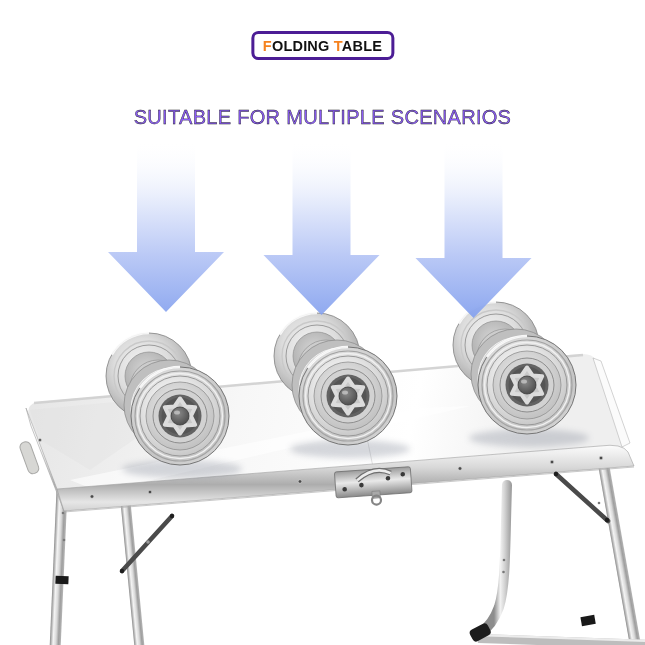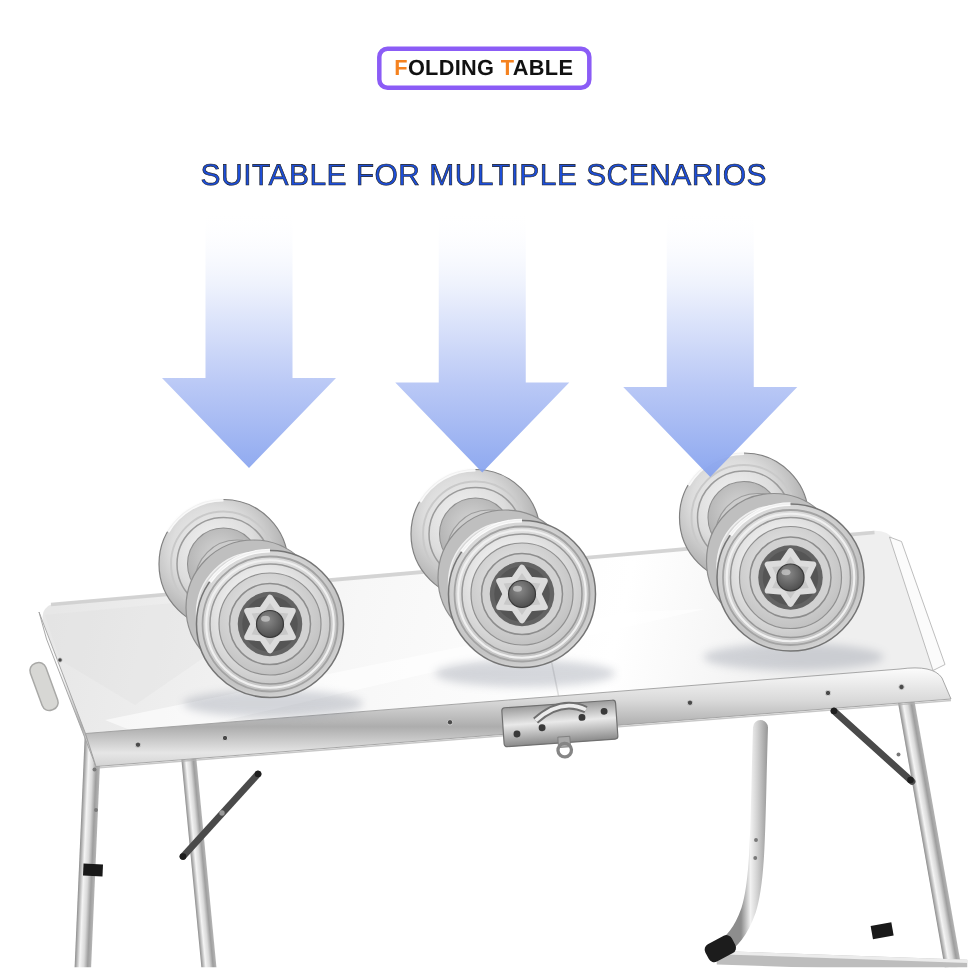--- a/index.html
+++ b/index.html
@@ -1,30 +1,30 @@
 <!DOCTYPE html>
 <html><head>
 <meta charset="utf-8">
 <style>
   html,body{margin:0;padding:0;background:#fff;}
   #stage{position:relative;width:645px;height:645px;background:#ffffff;overflow:hidden;
          font-family:"Liberation Sans",sans-serif;}
   #scene{position:absolute;left:0;top:0;}
   .badge{position:absolute;top:31px;left:50%;transform:translateX(-50%);
-         border:3px solid #8b5cf6;border-radius:7px;background:#fff;
+         border:3px solid #4c1d95;border-radius:7px;background:#fff;
          padding:4px 9px 3px 9px;font-size:14.5px;font-weight:bold;letter-spacing:.2px;
          color:#111;white-space:nowrap;}
   .badge .accent{color:#f5821f;}
   .badge .sep{margin-left:.30em;}
   .title-wrap{position:absolute;top:63px;left:0;width:645px;text-align:center;}
   .title{display:inline-block;transform:scaleX(.85);transform-origin:center;
          font-size:37px;font-weight:bold;color:#111;letter-spacing:-.5px;
          -webkit-text-stroke:1.3px #111;white-space:nowrap;}
   .subtitle-wrap{position:absolute;top:106px;left:0;width:645px;text-align:center;}
-  .subtitle{display:inline-block;font-size:20px;color:#1d4ed8;letter-spacing:.3px;
+  .subtitle{display:inline-block;font-size:20px;color:#8b5cf6;letter-spacing:.3px;
             -webkit-text-stroke:.4px #1d1d1d;white-space:nowrap;}
 </style>
 </head>
 <body>
 
 <div id="stage">
 
 <svg id="scene" width="645" height="645" viewBox="0 0 645 645">
   <defs>
     <filter id="blur3" x="-50%" y="-50%" width="200%" height="200%">

